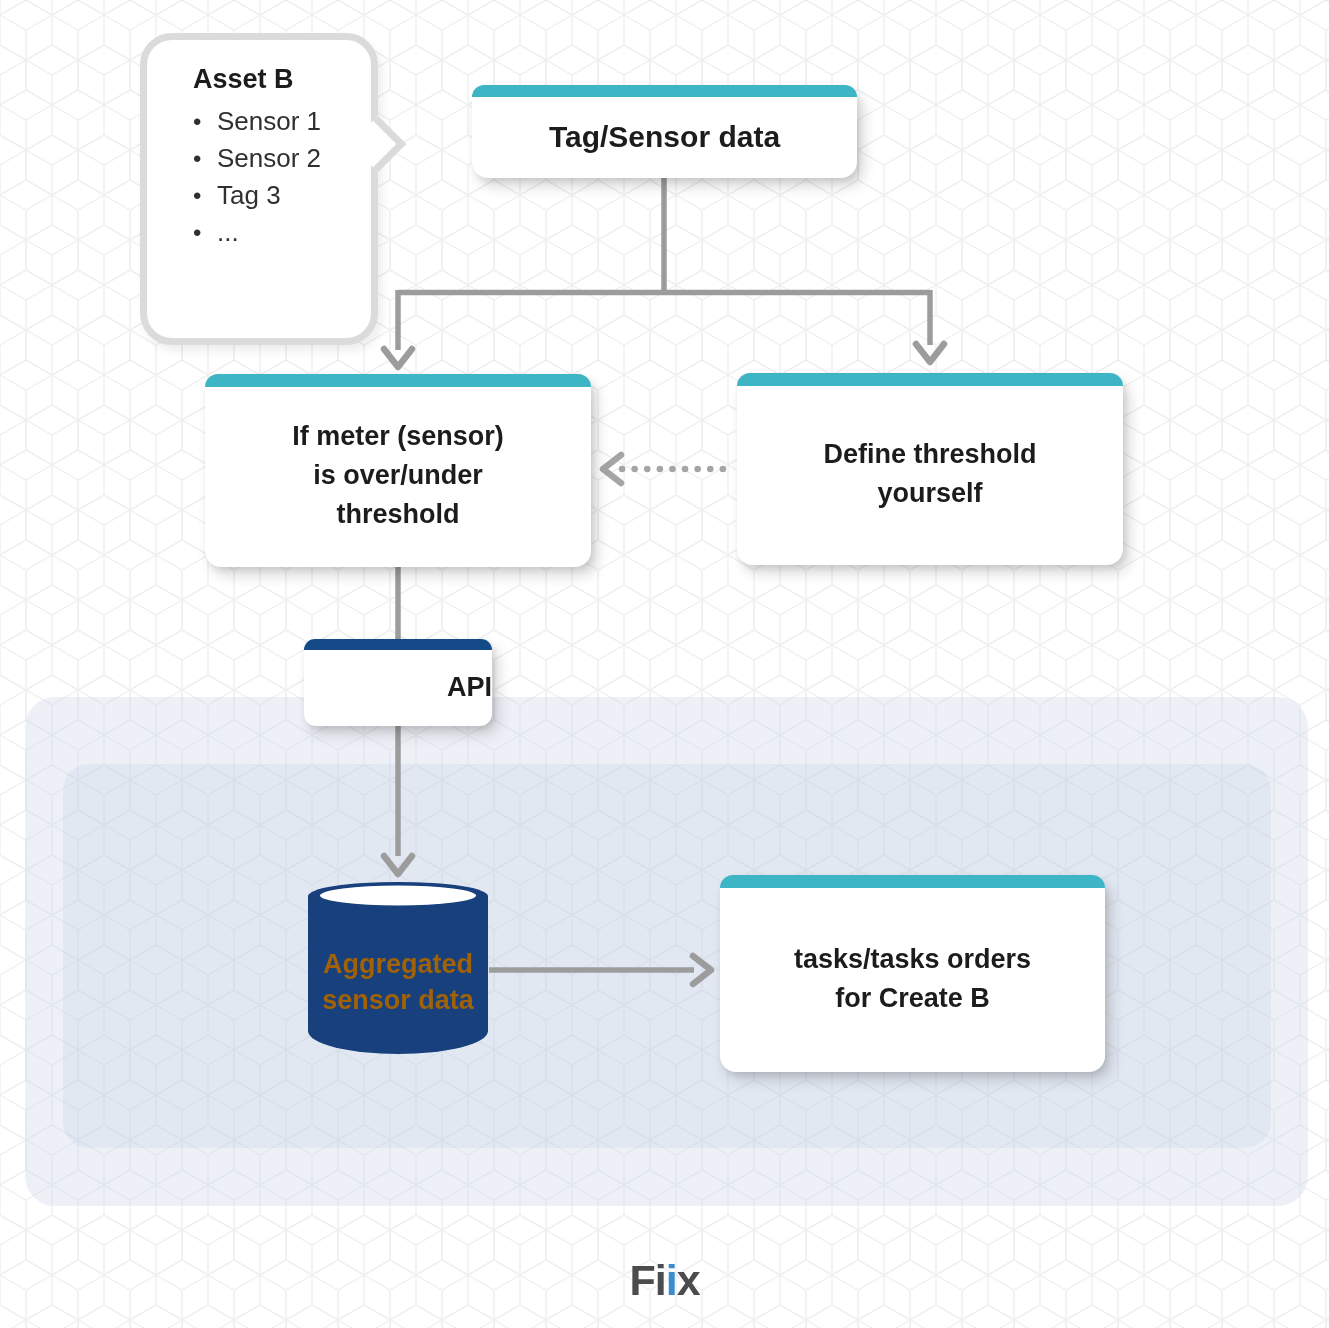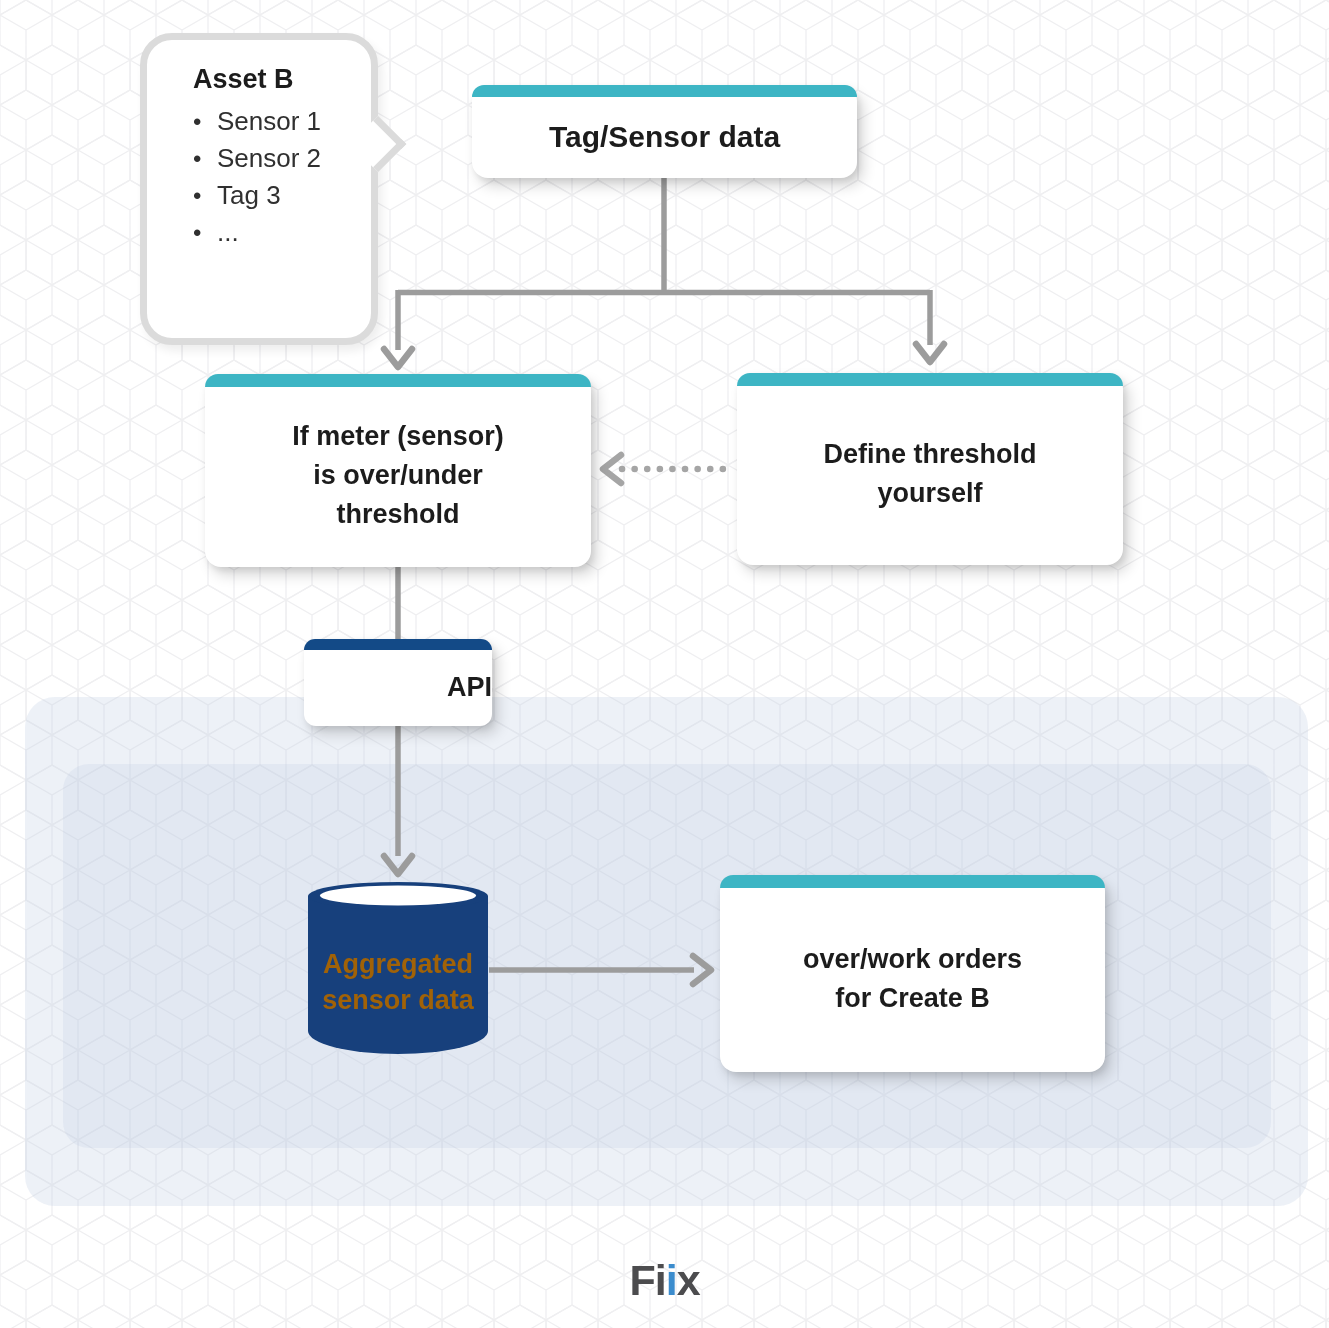--- a/index.html
+++ b/index.html
@@ -156,20 +156,20 @@
     <ellipse cx="90" cy="13.5" rx="78" ry="10" fill="#ffffff"></ellipse>
   </svg>
   <div class="cyl-label">
     <div>Aggregated</div>
     <div>sensor data</div>
   </div>
 
   <div class="card card-create">
     <div class="bar"></div>
     <div class="label">
-      <div>over/work orders</div>
+      <div>tasks/tasks orders</div>
       <div>for Create B</div>
     </div>
   </div>
 
   <div class="logo"><span>Fi</span><span class="blue">i</span><span>x</span></div>
 
 </div>
 
 </body></html>

